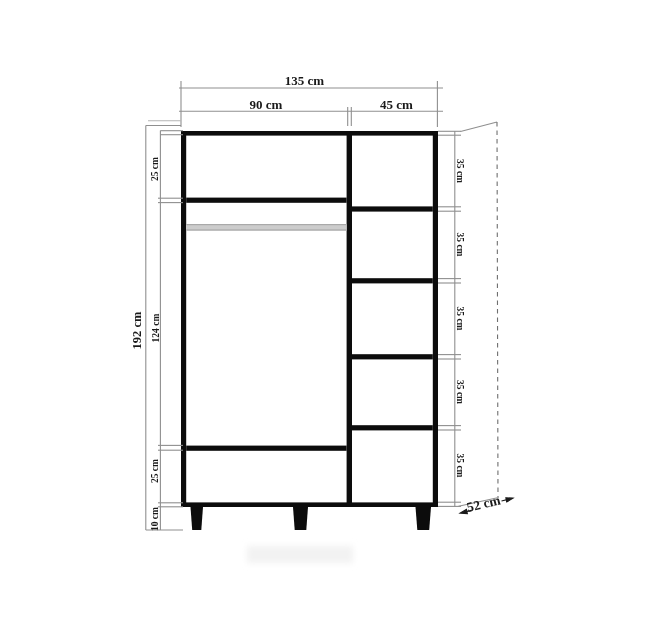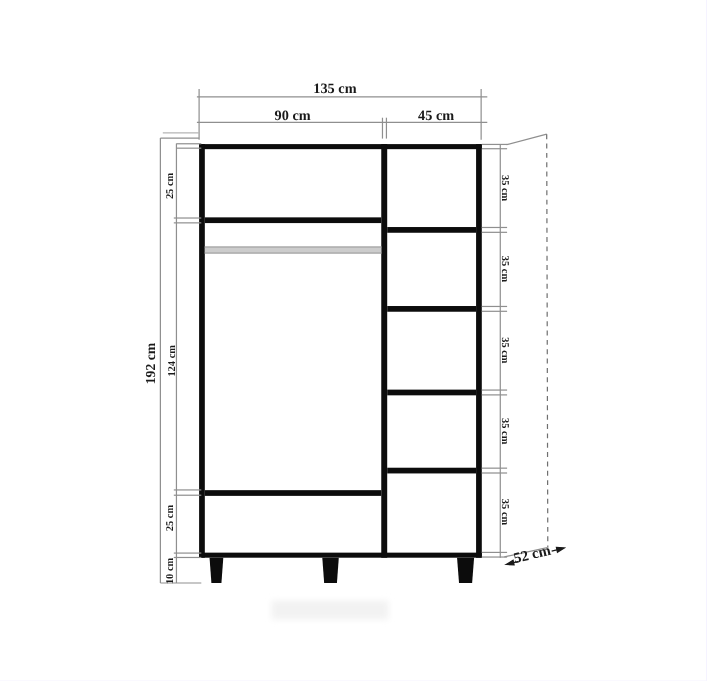--- a/index.html
+++ b/index.html
@@ -1,16 +1,16 @@
 <!DOCTYPE html>
 <html><head>
 <meta charset="utf-8">
 <style>
   html,body{margin:0;padding:0;background:#ffffff;}
-  .page{position:relative;width:642px;height:619px;background:#c4b5fd;overflow:hidden;}
+  .page{position:relative;width:642px;height:619px;background:#22c55e;overflow:hidden;}
   text{font-family:"Liberation Serif", serif;font-weight:bold;fill:#1a1a1a;}
 </style>
 </head>
 <body>
 <div class="page">
 <svg width="647" height="619" viewBox="0 0 647 619">
   <defs>
     <filter id="soft" x="-50%" y="-50%" width="200%" height="200%">
       <feGaussianBlur stdDeviation="3"></feGaussianBlur>
     </filter>

